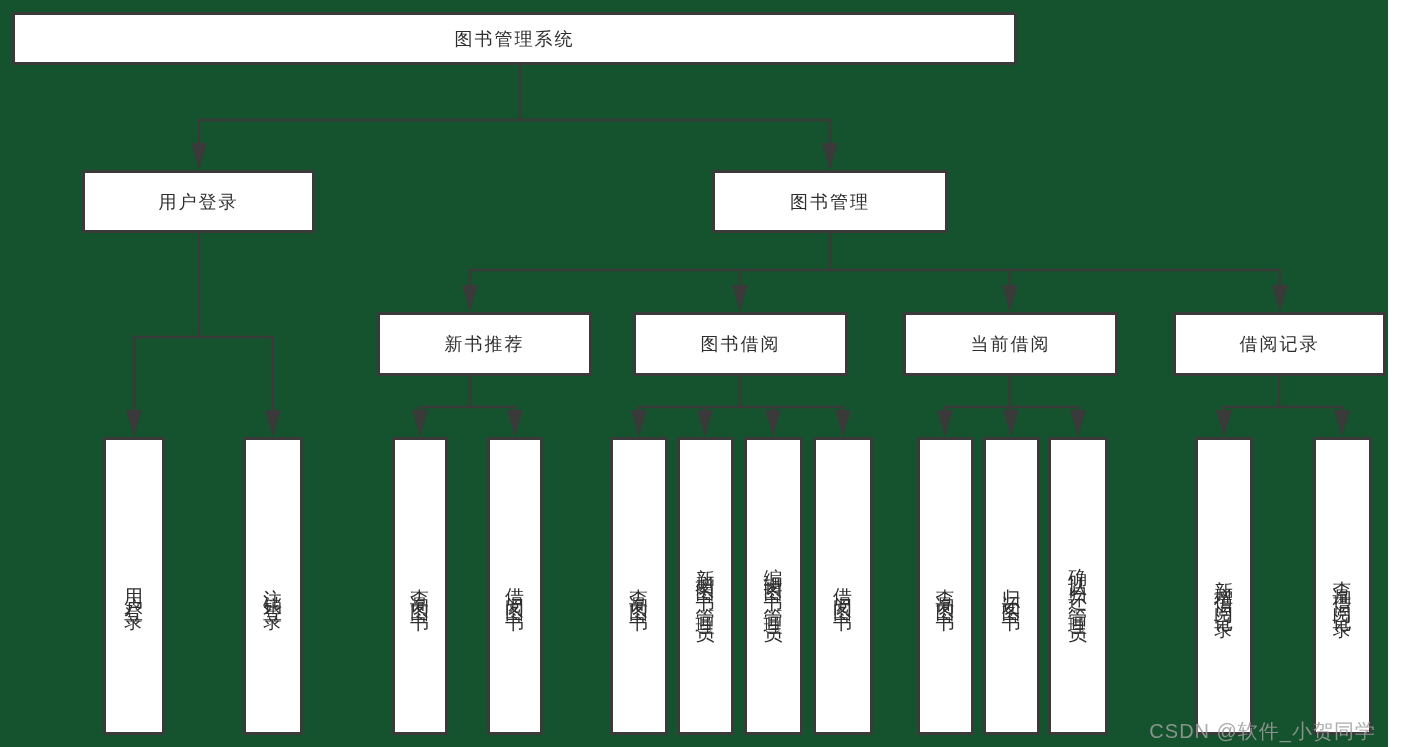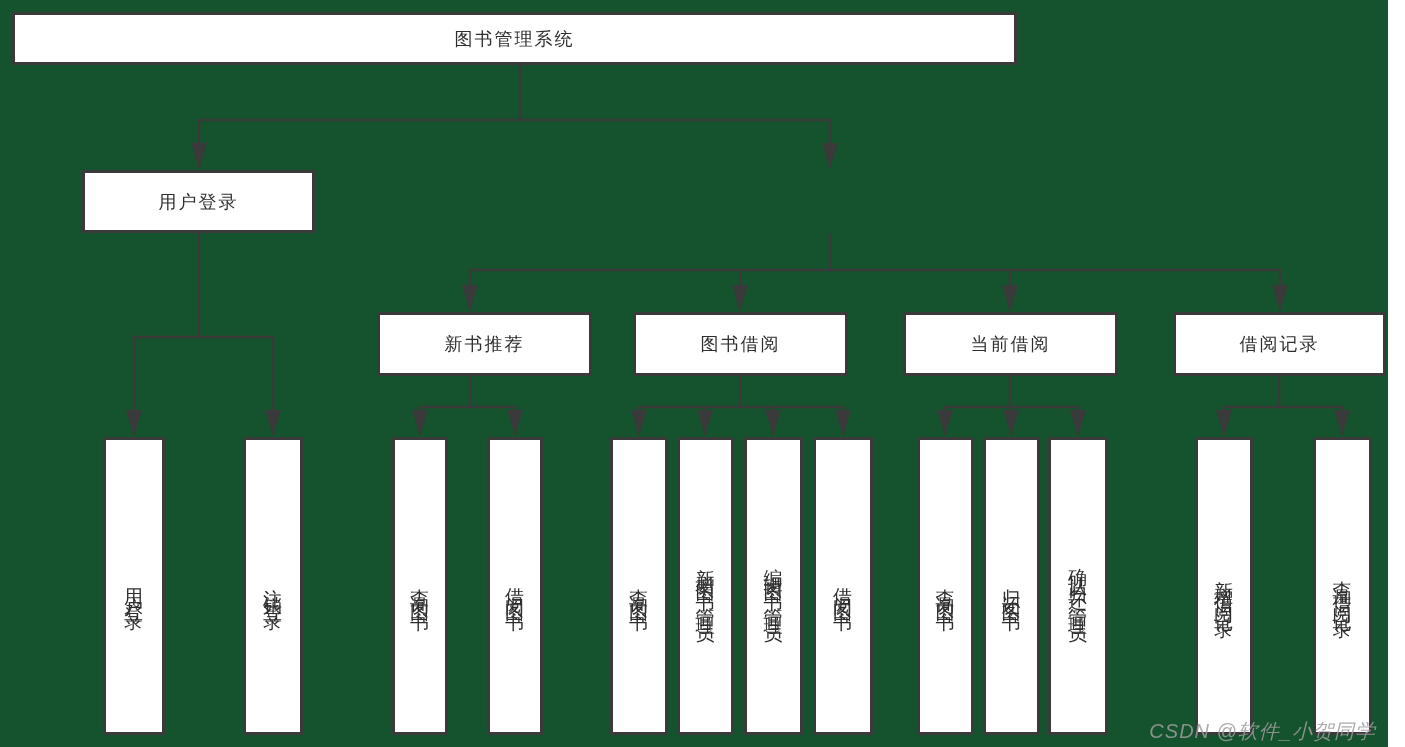--- a/index.html
+++ b/index.html
@@ -45,21 +45,20 @@
   }
   .watermark {
     position: absolute;
     right: 12px;
     bottom: 2px;
     font-size: 20px;
     color: rgba(158, 158, 158, 0.85);
     letter-spacing: 1px;
     z-index: 6;
     white-space: nowrap;
-    font-style: italic;
   }
 </style>
 </head>
 <body>
 
 <div class="canvas">
 
   <svg class="wires" width="1405" height="747" viewBox="0 0 1405 747">
     <defs>
       <marker id="arw" markerUnits="userSpaceOnUse" markerWidth="26" markerHeight="16" viewBox="0 0 26 16" refX="25" refY="8" orient="auto">
@@ -106,20 +105,21 @@
       <path d="M1279,376 L1279,407"></path>
       <path d="M1222.75,407 L1343.25,407"></path>
       <path d="M1224,407 L1224,435" marker-end="url(#arw)"></path>
       <path d="M1342,407 L1342,435" marker-end="url(#arw)"></path>
     </g>
   </svg>
 
   <div class="node" style="left:12px; top:12px; width:1005px; height:53px;">图书管理系统</div>
 
   <div class="node" style="left:82px; top:170px; width:233px; height:63px;">用户登录</div>
+  <div class="node" style="left:712px; top:170px; width:236px; height:63px;">图书管理</div>
 
   <div class="node" style="left:363px; top:312px; width:215px; height:64px;margin-left:14px;">新书推荐</div>
   <div class="node" style="left:903px; top:312px; width:215px; height:64px;">当前借阅</div>
   <div class="node" style="left:633px; top:312px; width:215px; height:64px;">图书借阅</div>
   <div class="node" style="left:1173px; top:312px; width:213px; height:64px;">借阅记录</div>
 
   <div class="node leaf" style="left:103px; top:437px; width:62px; height:298px;">用户登录</div>
   <div class="node leaf" style="left:243px; top:437px; width:60px; height:298px;">注销登录</div>
 
   <div class="node leaf" style="left:392px; top:437px; width:56px; height:298px;">查询图书</div>

